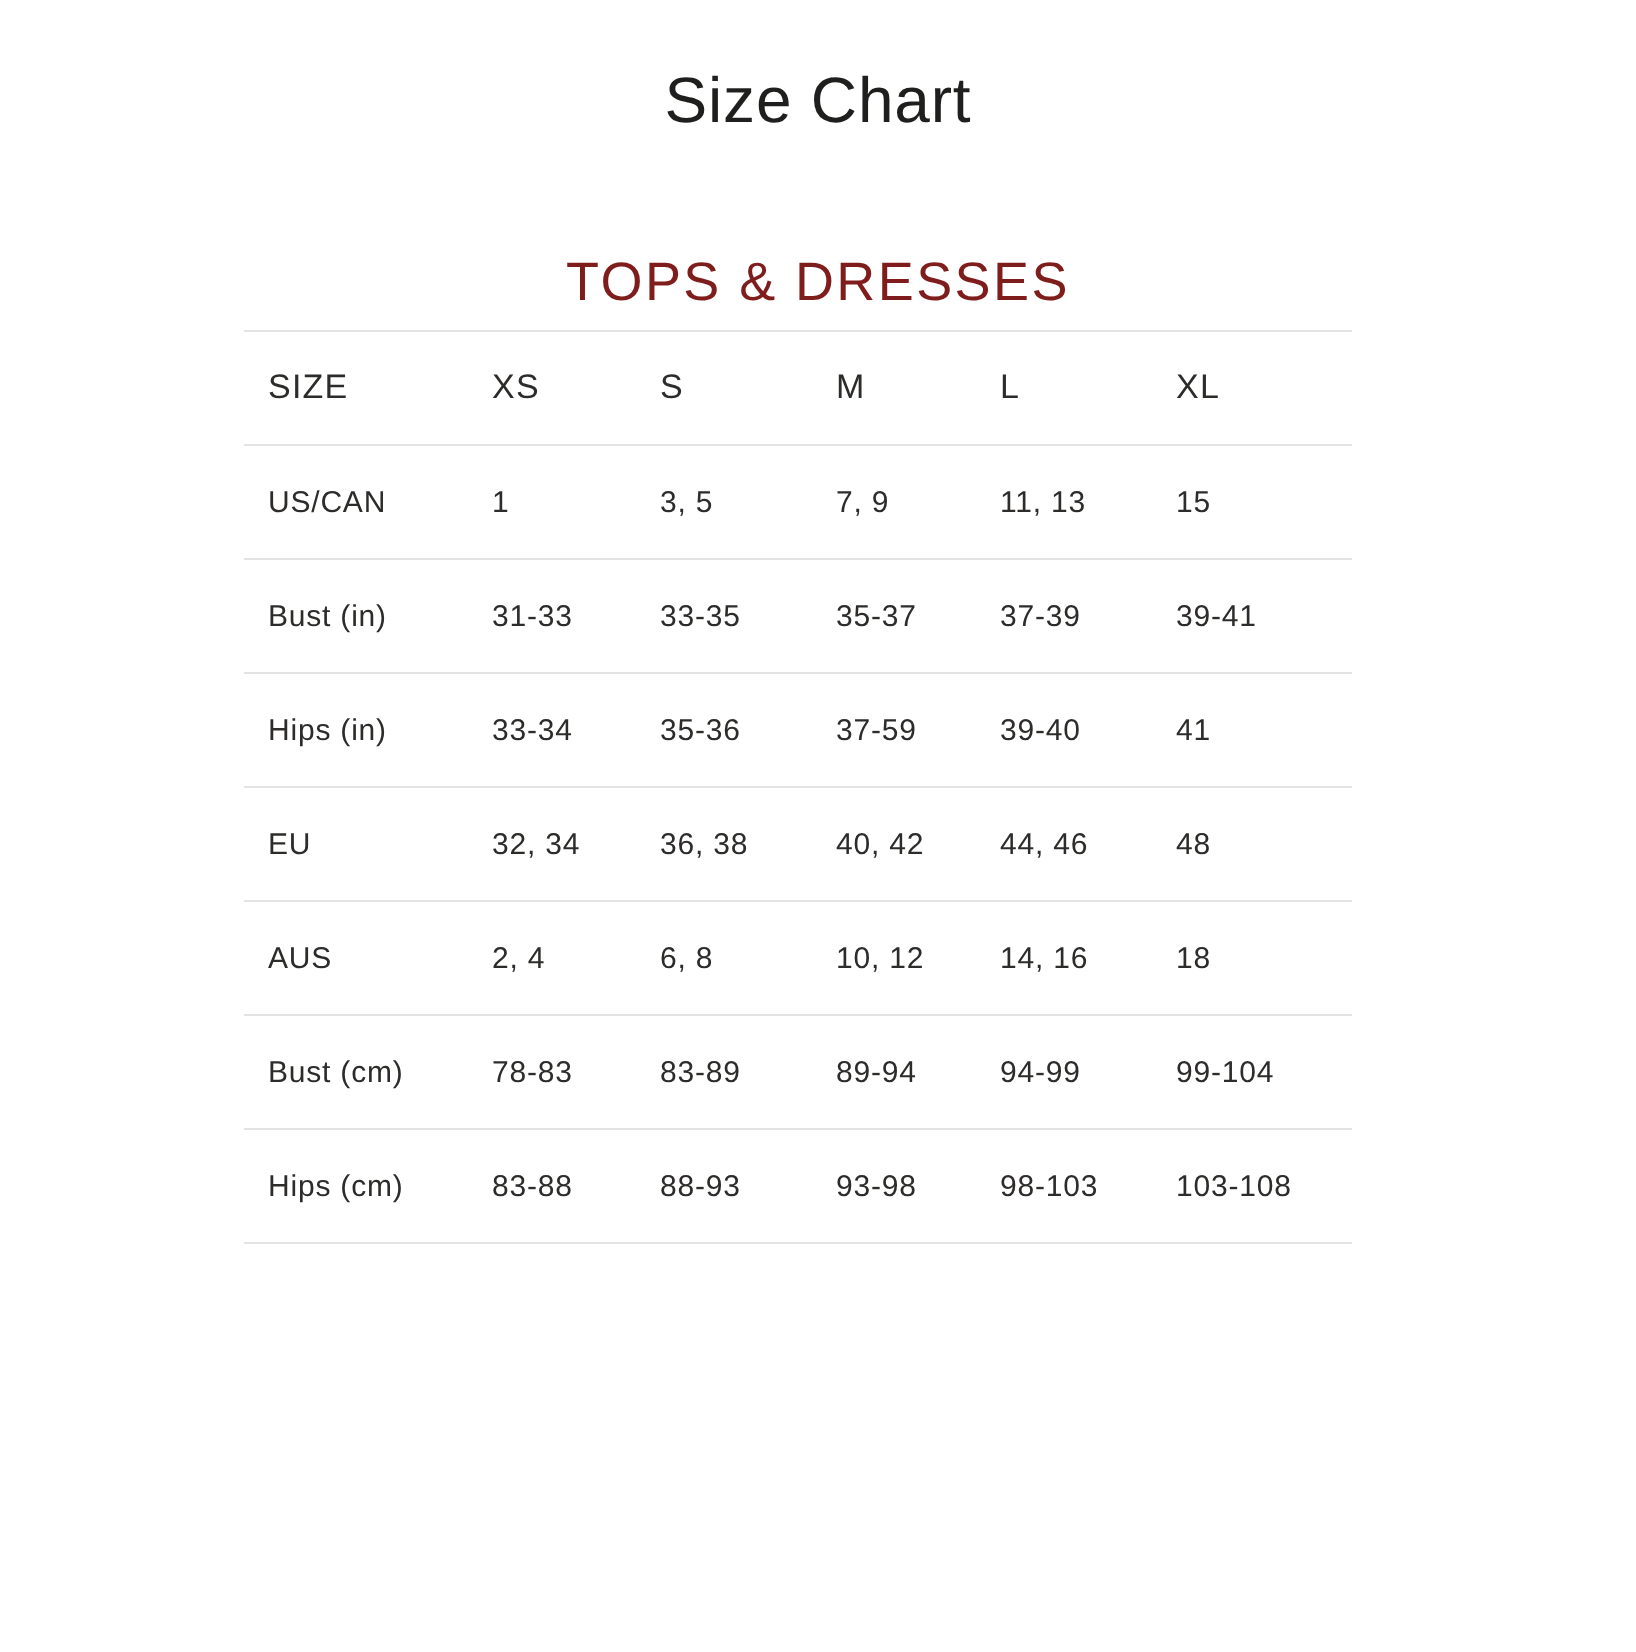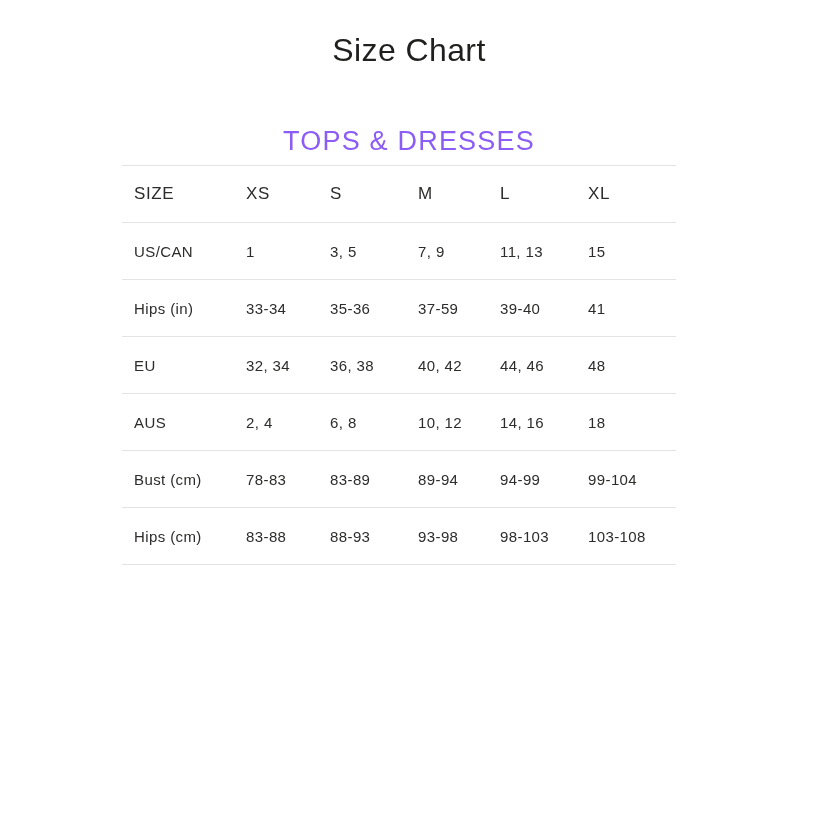--- a/index.html
+++ b/index.html
@@ -27,21 +27,21 @@
     letter-spacing: 0.4px;
     color: #1f201e;
   }
   .section-title {
     margin: 60px 0 0 0;
     text-align: center;
     font-size: 27px;
     line-height: 28px;
     font-weight: 400;
     letter-spacing: 1.2px;
-    color: #8b5cf6;
+    color: #7f1d1d;
   }
   table.size-chart {
     margin: 10px 0 0 122px;
     width: 554px;
     border-collapse: collapse;
     border-top: 1px solid #e3e3e3;
   }
   table.size-chart tr {
     border-bottom: 1px solid #e3e3e3;
   }
@@ -102,20 +102,28 @@
     <tbody>
       <tr>
         <td>US/CAN</td>
         <td>1</td>
         <td>3, 5</td>
         <td>7, 9</td>
         <td>11, 13</td>
         <td>15</td>
       </tr>
       <tr>
+        <td>Bust (in)</td>
+        <td>31-33</td>
+        <td>33-35</td>
+        <td>35-37</td>
+        <td>37-39</td>
+        <td>39-41</td>
+      </tr>
+      <tr>
         <td>Hips (in)</td>
         <td>33-34</td>
         <td>35-36</td>
         <td>37-59</td>
         <td>39-40</td>
         <td>41</td>
       </tr>
       <tr>
         <td>EU</td>
         <td>32, 34</td>

